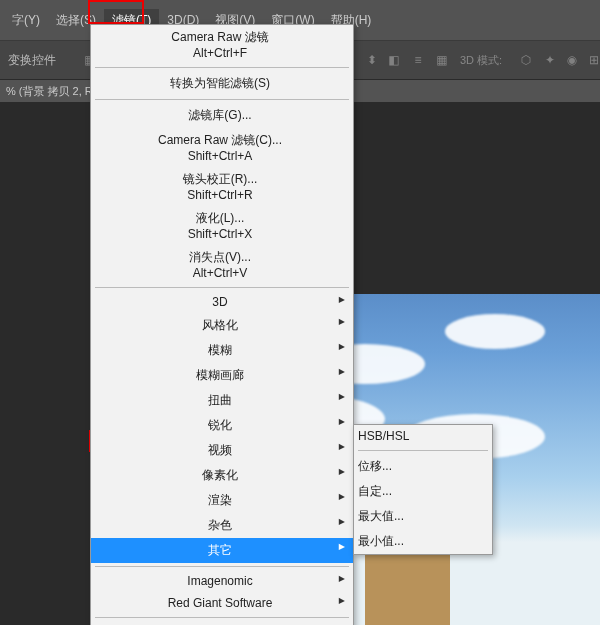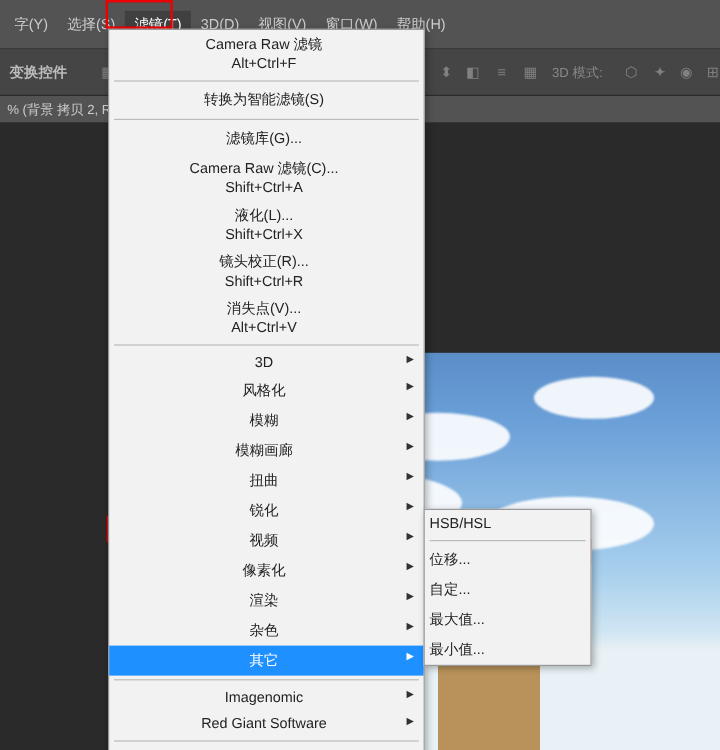--- a/index.html
+++ b/index.html
@@ -2,21 +2,21 @@
 <html><head>
   <meta charset="utf-8">
   <style>
     * { margin: 0; padding: 0; box-sizing: border-box; user-select: none; }
     body { font-family: 'Microsoft YaHei', Arial, sans-serif; font-size: 12px; background: #535353; color: #ccc; width: 600px; height: 625px; overflow: hidden; position: relative; }
     .menu-bar { height: 40px; background: #535353; display: flex; align-items: center; padding: 0 4px; }
     .menu-item { padding: 3px 8px; color: #ccc; cursor: pointer; }
     .menu-item.active { background: #404040; color: #fff; }
     .highlight-box { border: 2px solid #e00; position: absolute; pointer-events: none; }
     .toolbar { height: 40px; background: #454545; border-top: 1px solid #3a3a3a; border-bottom: 1px solid #2a2a2a; display: flex; align-items: center; padding: 0 8px; color: #aaa; gap: 10px; }
-    .toolbar-label { font-size: 12px; color: #bbb; font-weight: bold; }
+    .toolbar-label { font-size: 12px; color: #bbb; }
     .toolbar-icon { width: 20px; height: 20px; display: flex; align-items: center; justify-content: center; color: #aaa; opacity: 0.6; }
     .status-area { height: 22px; background: #535353; display: flex; align-items: center; padding: 0 6px; color: #ccc; font-size: 11px; }
     .ruler-area { height: 16px; background: #4a4a4a; padding-left: 24px; display: flex; align-items: center; color: #999; font-size: 9px; position: relative; border-bottom: 1px solid #2a2a2a; }
     .ruler-tick { position: absolute; top: 2px; }
     .canvas-area { position: absolute; top: 102px; left: 0; right: 0; bottom: 0; background: #2a2a2a; }
     .canvas-content { position: absolute; left: 165px; top: 192px; width: 435px; height: 331px; background: linear-gradient(180deg, #5b8ec9 0%, #6ba0d8 18%, #a7cfed 55%, #cfe5f2 70%, #e8f1f5 75%); overflow: hidden; }
     .cloud { position: absolute; background: rgba(255,255,255,0.9); border-radius: 50%; filter: blur(1px); }
     .dropdown { position: absolute; left: 90px; top: 24px; width: 264px; background: #f2f2f2; border: 1px solid #999; box-shadow: 2px 2px 6px rgba(0,0,0,0.3); z-index: 100; }
     .dropdown-item { display: flex; justify-content: space-between; align-items: center; padding: 4px 20px 4px 16px; color: #222; font-size: 12px; cursor: pointer; position: relative; flex-direction: column; }
     .dropdown-item.selected { background: #1e90ff; color: #fff; }
@@ -95,26 +95,26 @@
     </div>
   <div class="dropdown-sep"></div>
   <div class="dropdown-item">
       <span>滤镜库(G)...</span>
     </div>
   <div class="dropdown-item">
       <span>Camera Raw 滤镜(C)...</span>
       <span>Shift+Ctrl+A</span>
     </div>
   <div class="dropdown-item">
+      <span>镜头校正(R)...</span>
+      <span>Shift+Ctrl+R</span>
+    </div>
+  <div class="dropdown-item">
       <span>液化(L)...</span>
       <span>Shift+Ctrl+X</span>
-    </div>
-  <div class="dropdown-item">
-      <span>镜头校正(R)...</span>
-      <span>Shift+Ctrl+R</span>
     </div>
   <div class="dropdown-item">
       <span>消失点(V)...</span>
       <span>Alt+Ctrl+V</span>
     </div>
   <div class="dropdown-sep"></div>
   <div class="dropdown-item">
       <span>3D</span>
       <span class="dropdown-arrow">▶</span>
     </div>

